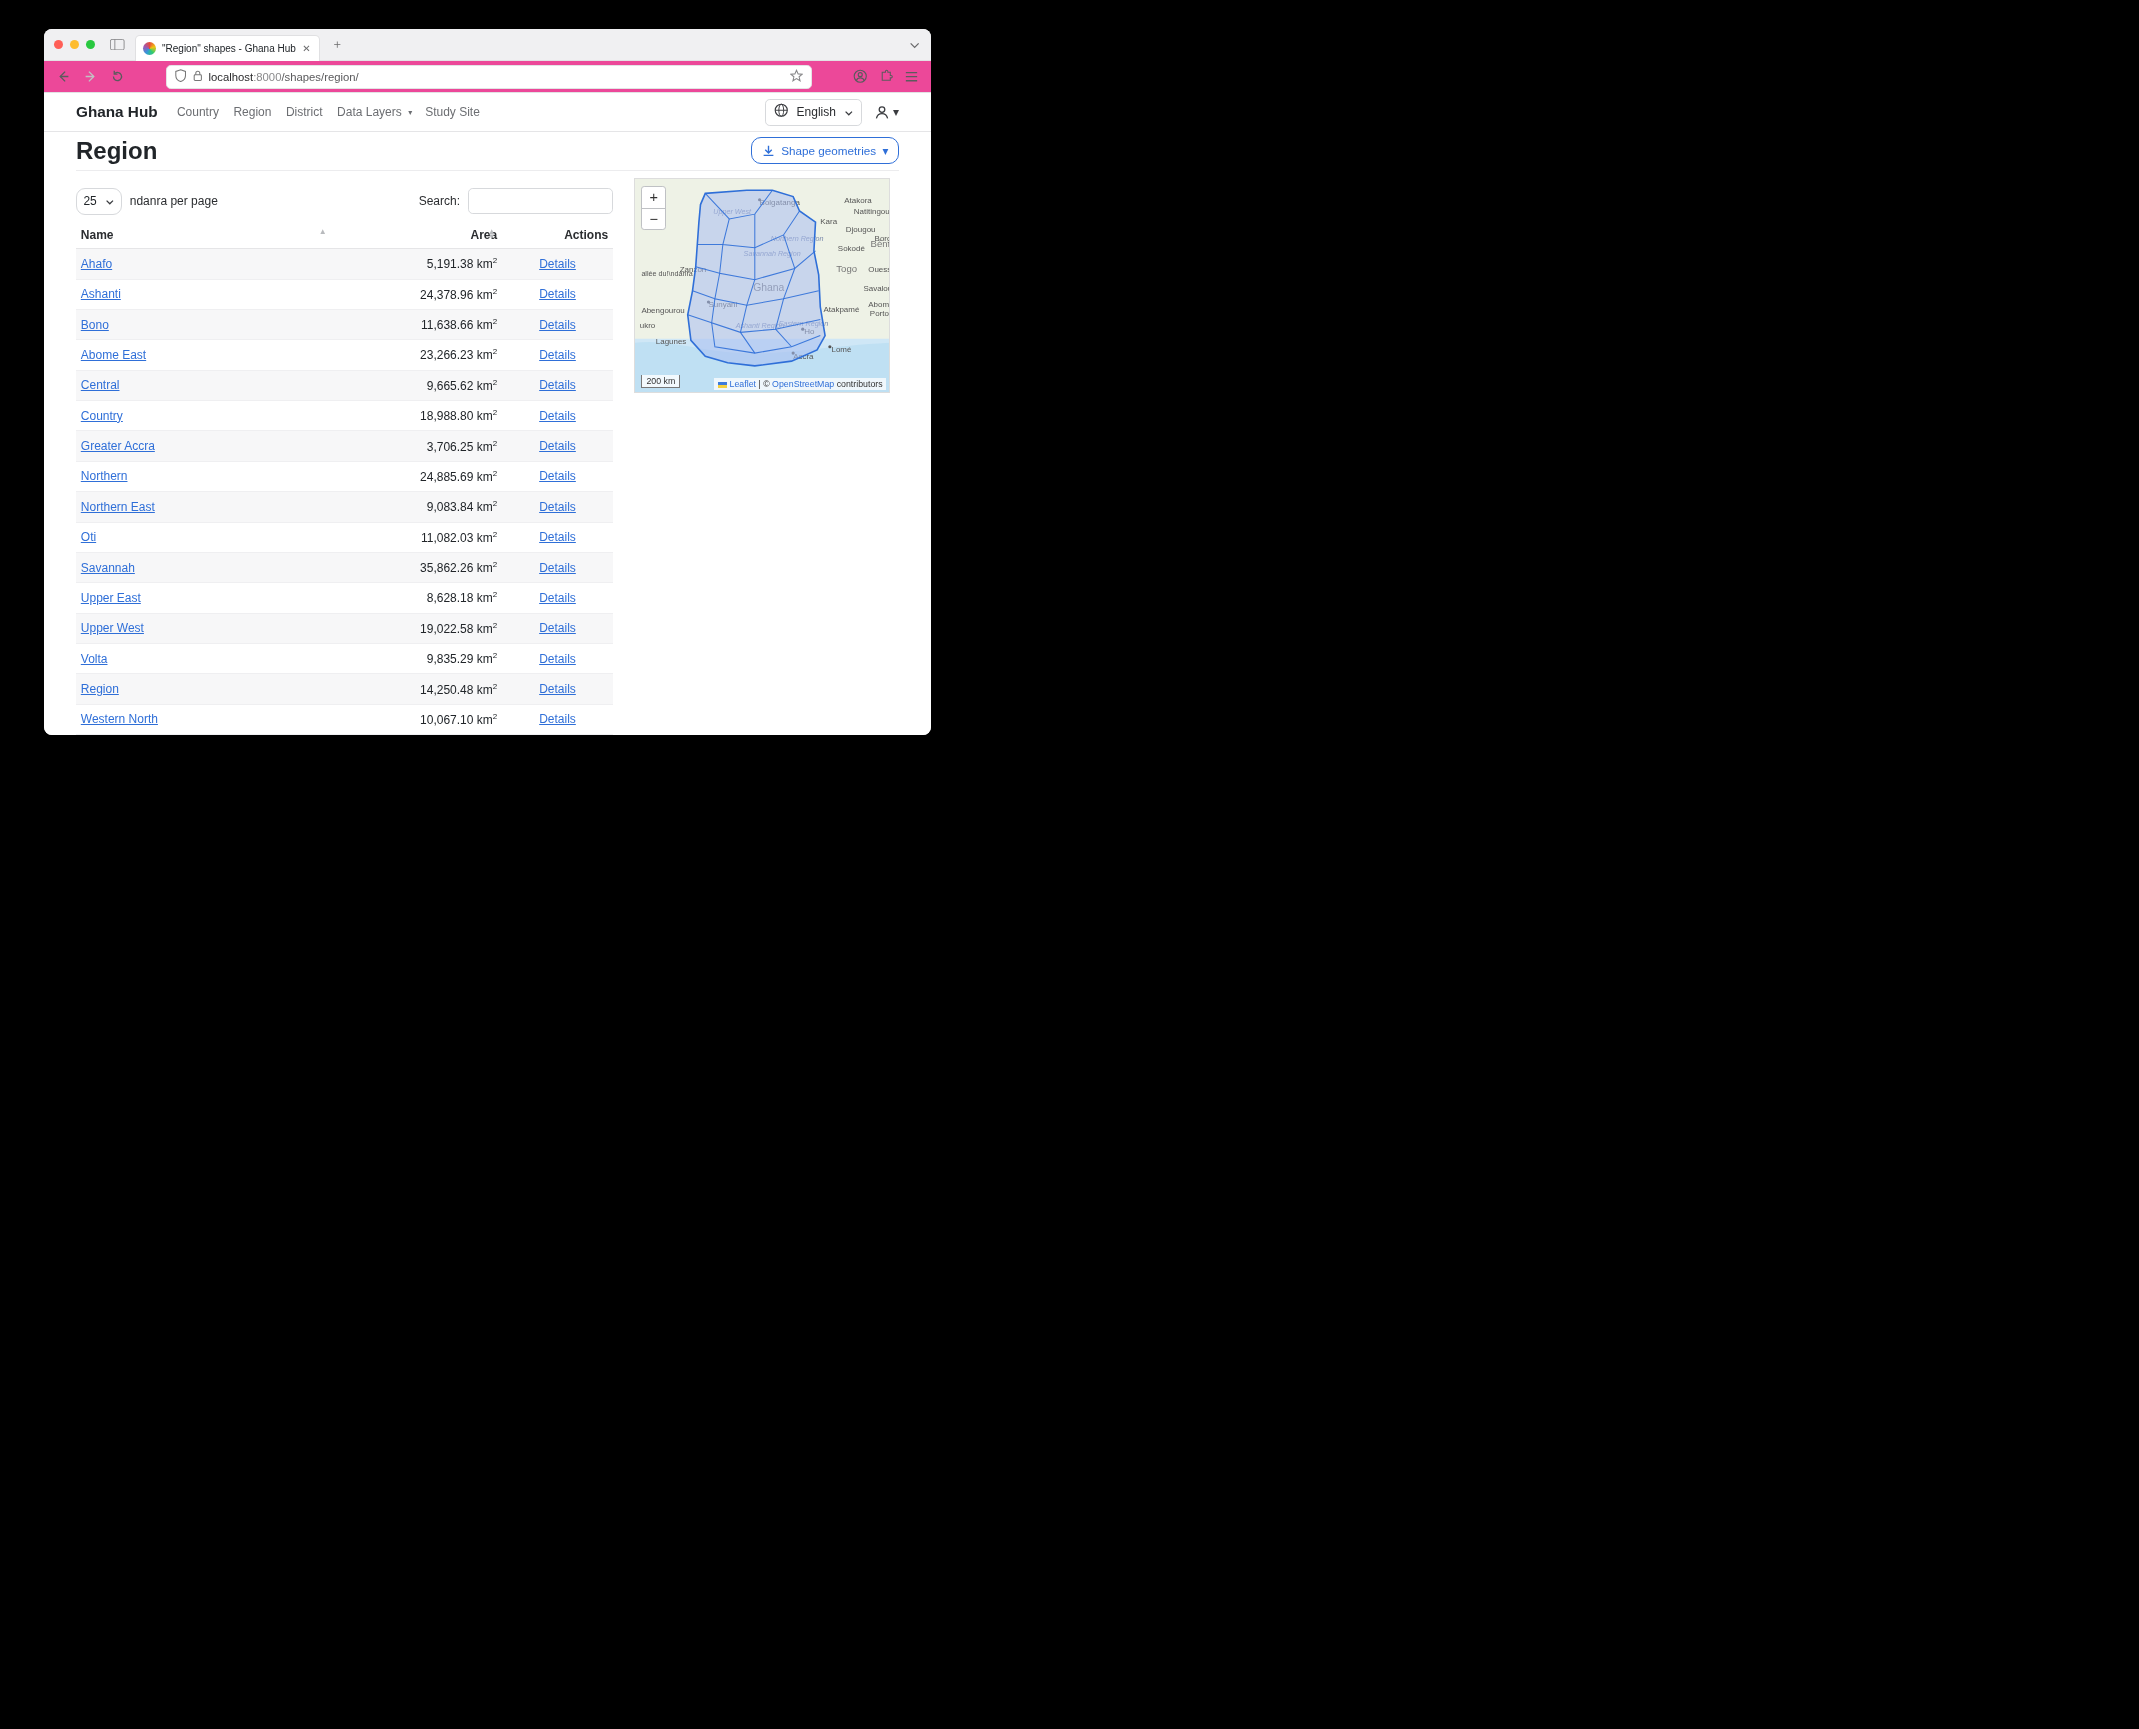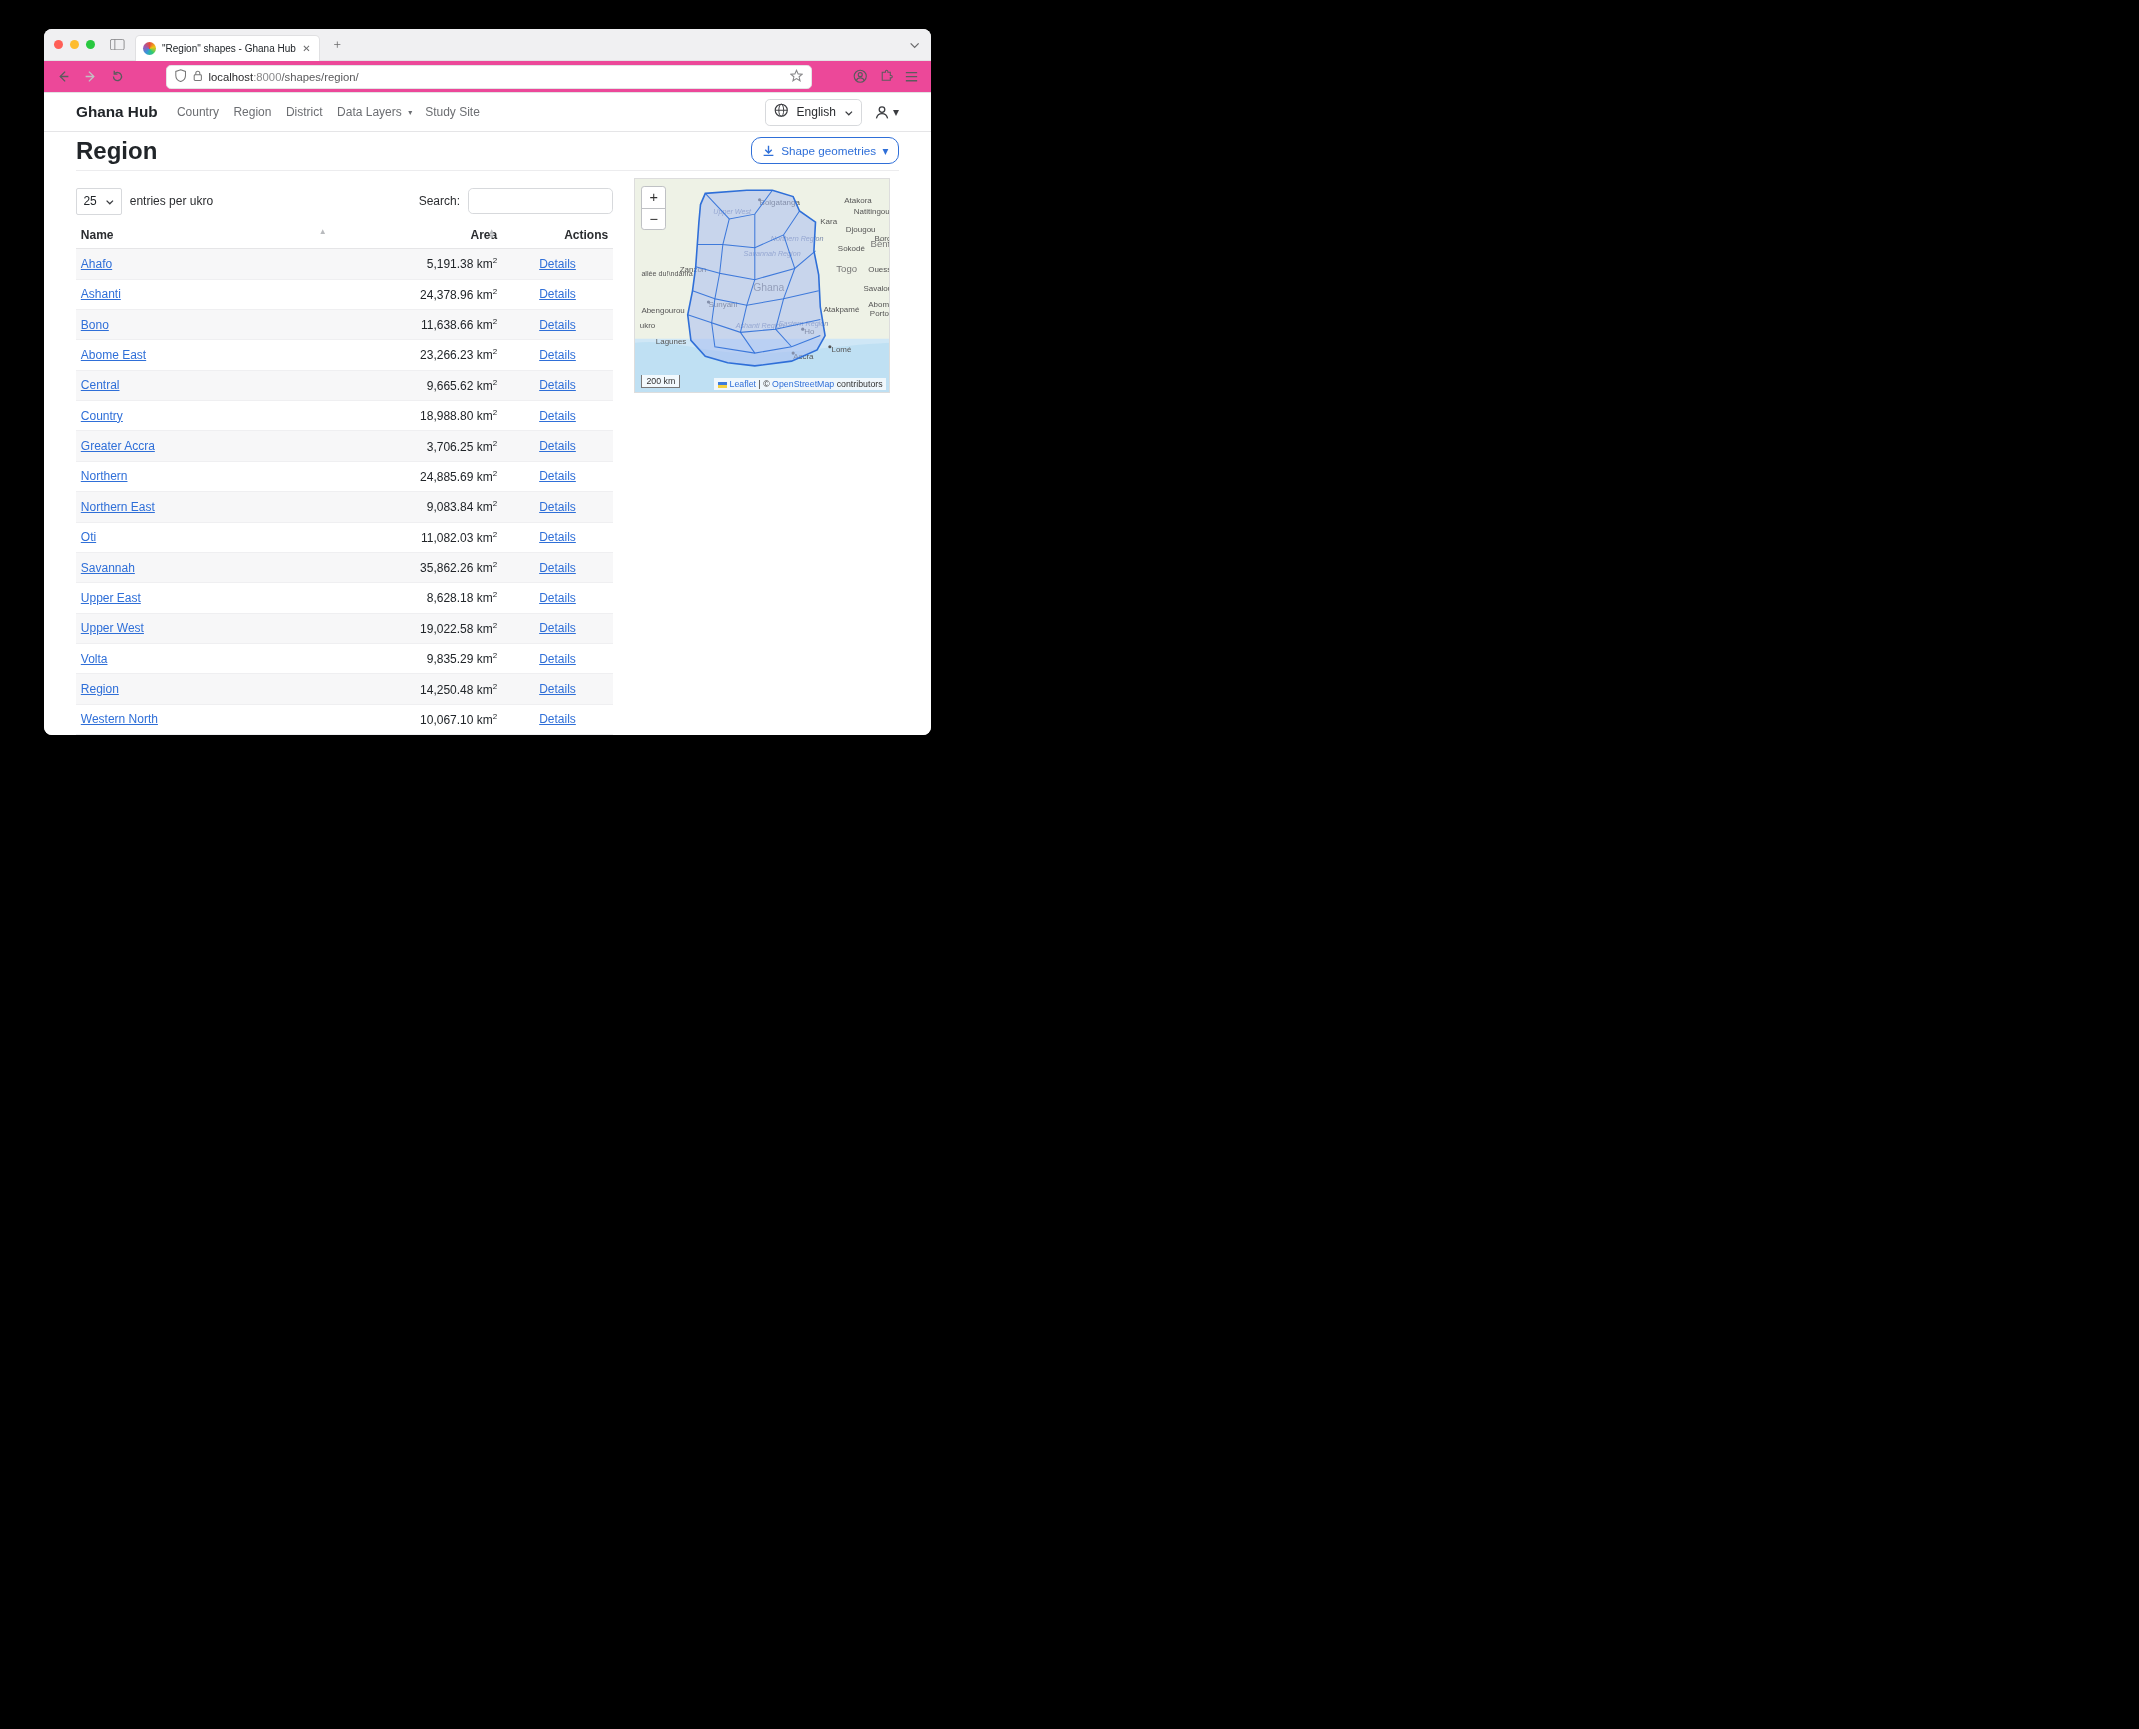--- a/index.html
+++ b/index.html
@@ -91,21 +91,21 @@
   .content-head { display:flex; align-items:center; padding:4.8px 32px 0 32px; }
   .page-title { font-size:24px; font-weight:600; flex:1; }
   .shape-btn {
     border:0.8px solid #2f6fd8; color:#2f6fd8; background:#fff; border-radius:10px;
     height:27px; padding:0 9.6px; display:flex; align-items:center; gap:6.4px; font-size:11.7px;
   }
   .thin-rule { height:0.8px; background:#ececee; margin:4.8px 32px 0 32px; }
   .left { flex:0 0 537px; display:flex; flex-direction:column; }
   .controls { display:flex; align-items:center; gap:8px; margin:9.6px 0 6.4px 0; }
   .page-size {
-    border:0.8px solid #d7d9dc; border-radius:2px; height:27px; padding:0 6.4px;
+    border:0.8px solid #d7d9dc; border-radius:9px; height:27px; padding:0 6.4px;
     display:flex; align-items:center; gap:8px;
   }
   .controls .lbl { color:#2b2d30; }
   .controls .grow { flex:1; }
   .search-box { border:0.8px solid #d7d9dc; border-radius:4.8px; height:26px; width:145px; padding:0 6.4px; font-size:11.3px; }
   table { width:100%; border-collapse:collapse; }
   th { text-align:left; font-size:12px; color:#2b2d30; padding:6.4px 4.8px; border-bottom:0.8px solid #e5e5e7; position:relative; }
   th.area, th.actions { text-align:right; }
   th .sort-ind { position:absolute; right:6.4px; top:7.2px; font-size:8px; color:#b8babd; line-height:5.6px; }
   td { padding:7.2px 4.8px; border-bottom:0.8px solid #efeff1; }
@@ -285,21 +285,21 @@
     <div class="content">
 
       <div class="left">
         <div class="controls">
           <div class="page-size">
             <span>25</span>
             <span><svg width="9.6" height="6.4" viewBox="0 0 12 8">
                   <path d="M2 2 L6 6 L10 2" fill="none" stroke="#3a3c40" stroke-width="1.6"></path>
                 </svg></span>
           </div>
-          <span class="lbl">entries per ukro</span>
+          <span class="lbl">ndanra per page</span>
           <div class="grow"></div>
           <span class="lbl">Search:</span>
           <input class="search-box" type="text" style="">
         </div>
 
         <table>
           <thead>
             <tr>
               <th style="width:257px">
                 <span>Name</span>

